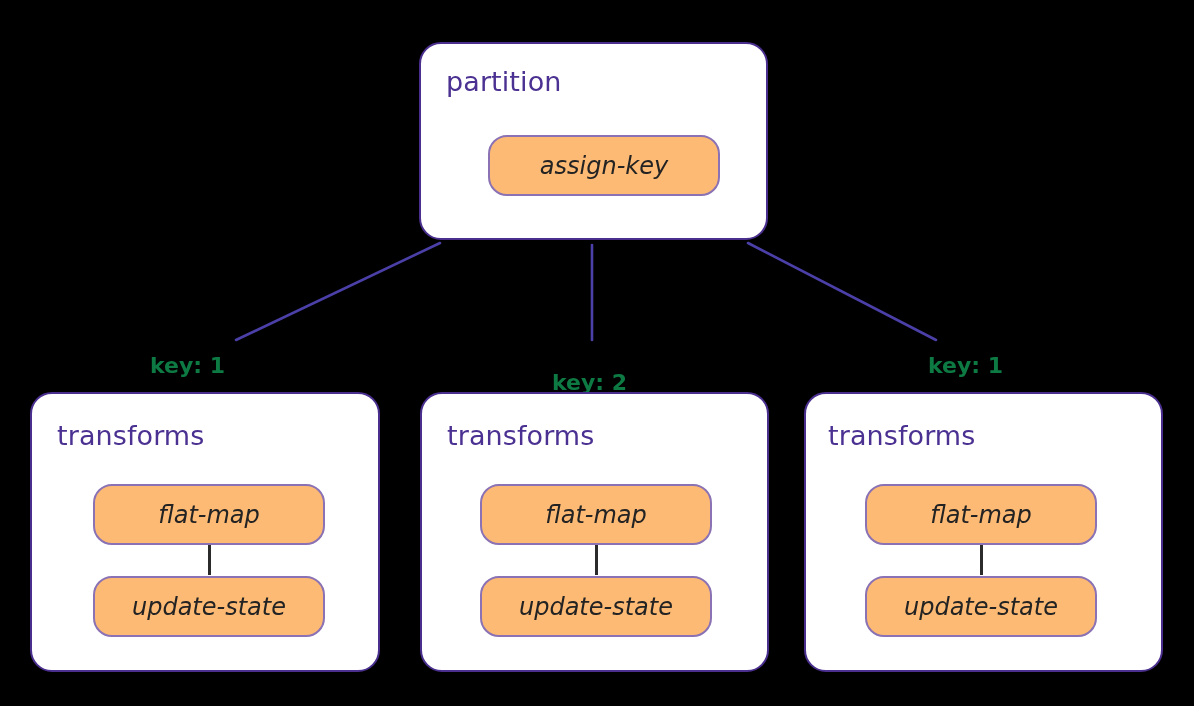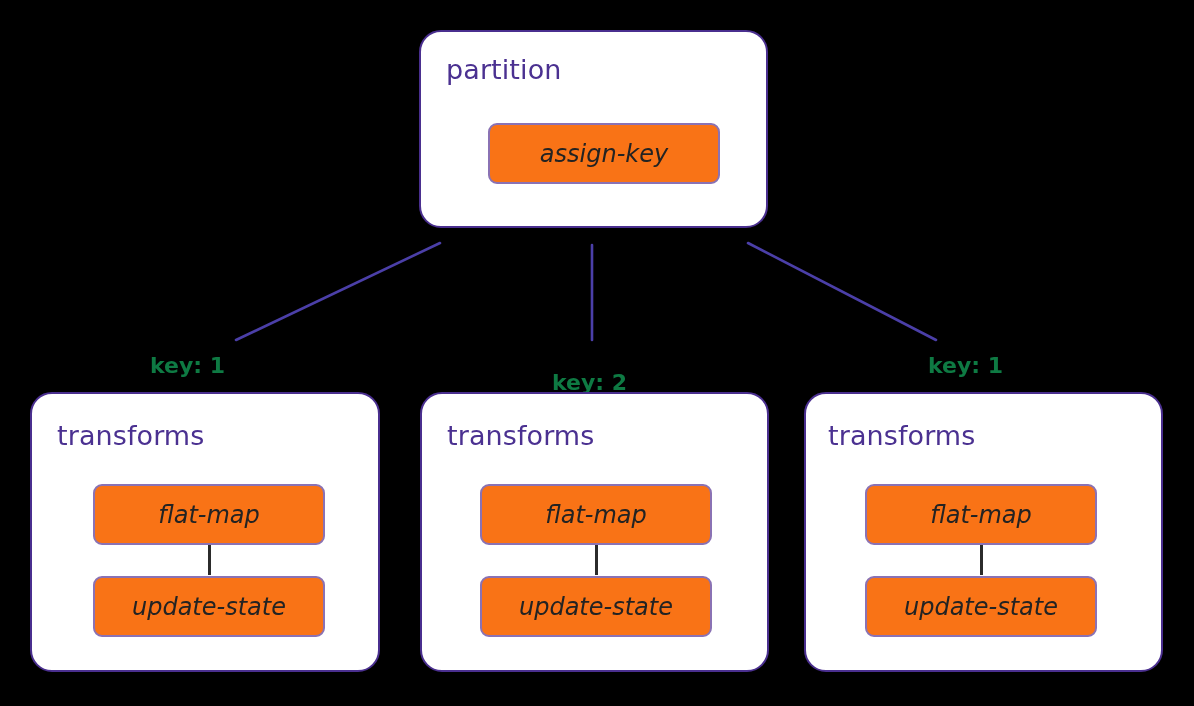--- a/index.html
+++ b/index.html
@@ -43,23 +43,23 @@
     font-family: "DejaVu Sans", sans-serif;
     font-size: 27px;
     font-weight: 400;
     letter-spacing: 0.1px;
     white-space: nowrap;
   }
 
   
   .op-pill {
     position: absolute;
-    background: #f97316;
+    background: #fdba74;
     border: 2px solid #8a72b4;
-    border-radius: 9px;
+    border-radius: 19px;
     box-sizing: border-box;
     display: flex;
     align-items: center;
     justify-content: center;
   }
   .op-pill span {
     font-family: "DejaVu Sans", sans-serif;
     font-style: italic;
     font-size: 24px;
     color: #232323;
@@ -87,21 +87,21 @@
 <body>
 
 <div id="canvas">
 
   <svg id="edges" viewBox="0 0 1194 706" width="1194" height="706">
     <line x1="440" y1="243" x2="236" y2="340" stroke="#4b3fa8" stroke-width="2.6" stroke-linecap="round"></line>
     <line x1="592" y1="245" x2="592" y2="340" stroke="#4b3fa8" stroke-width="2.6" stroke-linecap="round"></line>
     <line x1="748" y1="243" x2="936" y2="340" stroke="#4b3fa8" stroke-width="2.6" stroke-linecap="round"></line>
   </svg>
 
-  <div class="node-box" style="left:419px; top:30px; width:349px; height:198px;">
+  <div class="node-box" style="left:419px; top:42px; width:349px; height:198px;">
     <div class="node-title" style="left:25px; top:22px;">partition</div>
     <div class="op-pill" style="left:67px; top:91px; width:232px; height:61px;">
       <span>assign-key</span>
     </div>
   </div>
 
   <div class="key-label" style="left:150px; top:353px;">key: 1</div>
   <div class="key-label" style="left:552px; top:370px;">key: 2</div>
   <div class="key-label" style="left:928px; top:353px;">key: 1</div>
 

